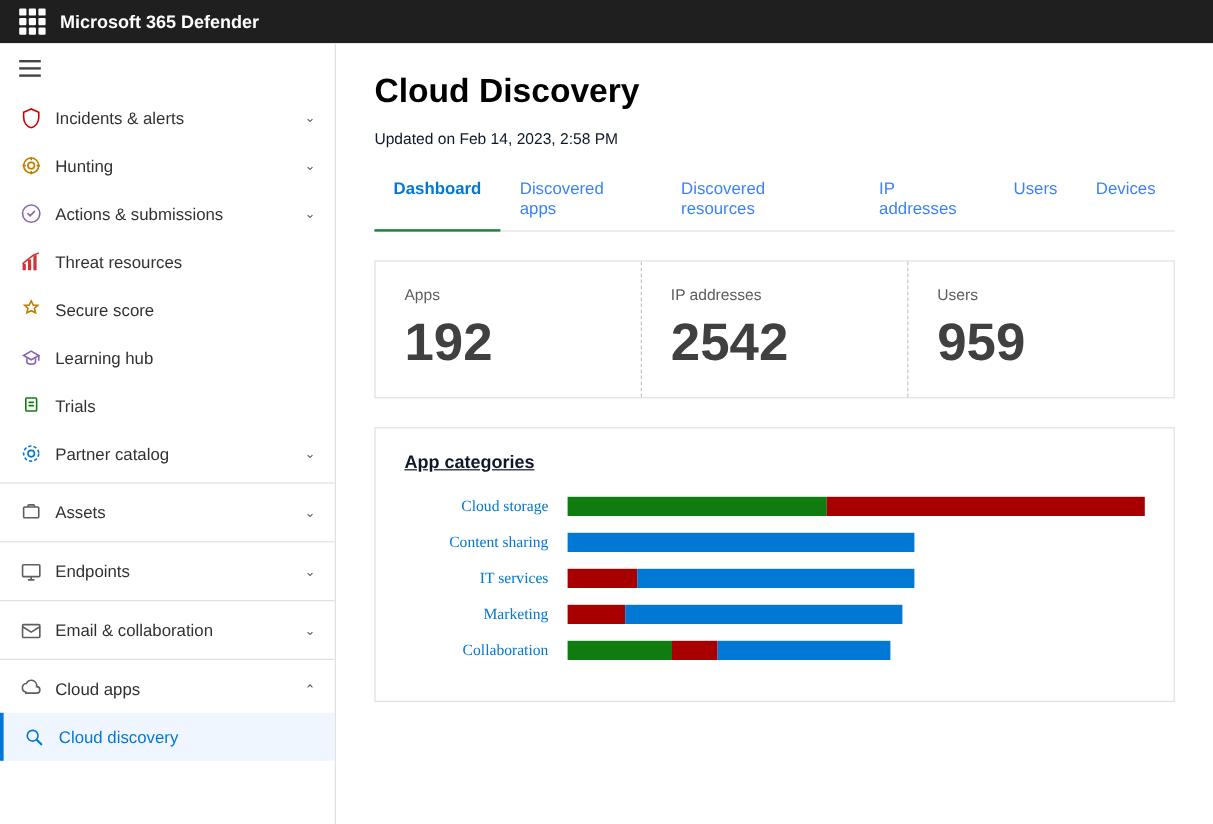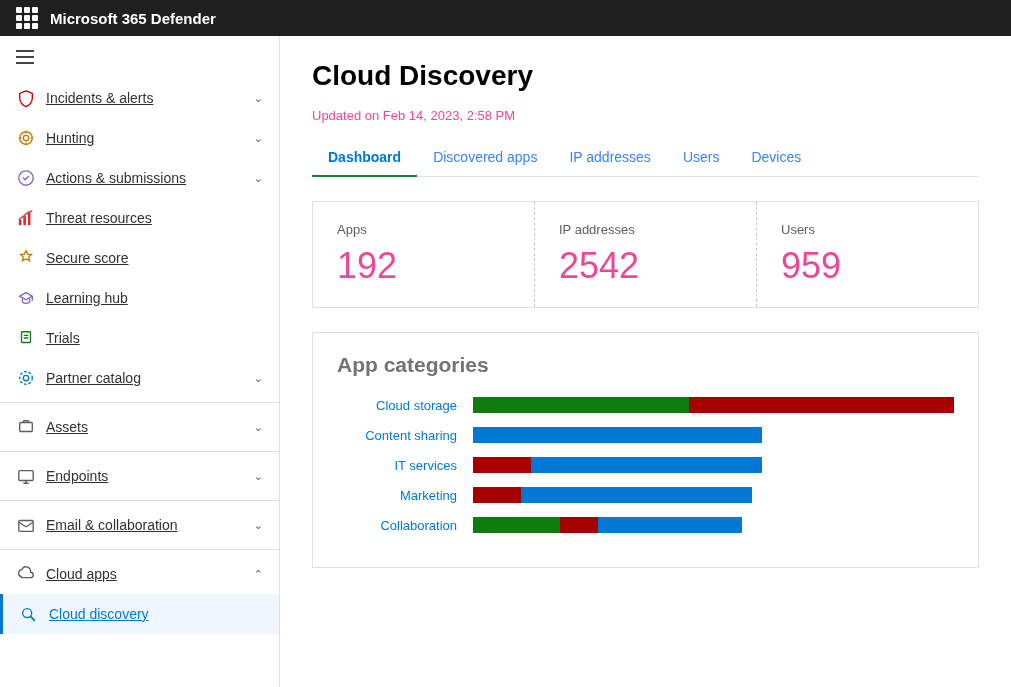--- a/index.html
+++ b/index.html
@@ -70,21 +70,21 @@
       gap: 10px;
       position: relative;
     }
     .sidebar-item.active {
       border-left: 3px solid #0078d4;
       background: #f0f6ff;
       color: #0078d4;
     }
     .sidebar-item.active .item-label { color: #0078d4; }
     .sidebar-item .item-icon { width: 20px; height: 20px; display: flex; align-items: center; justify-content: center; flex-shrink: 0; }
-    .sidebar-item .item-label { flex: 1; text-decoration: underline; }
+    .sidebar-item .item-label { flex: 1; }
     .sidebar-item .chevron { font-size: 11px; color: #605e5c; }
     .sidebar-divider { border: none; border-top: 1px solid #e0e0e0; margin: 4px 0; }
 
     
     .icon-svg { width: 18px; height: 18px; }
 
     
     .main-content {
       flex: 1;
       background: #fff;
@@ -94,21 +94,21 @@
 
     .page-title {
       font-size: 28px;
       font-weight: 700;
       color: #000;
       margin-bottom: 16px;
     }
 
     .update-info {
       font-size: 13px;
-      color: #ec4899;
+      color: #0f172a;
       margin-bottom: 16px;
     }
 
     
     .tabs {
       display: flex;
       gap: 0;
       border-bottom: 1px solid #e0e0e0;
       margin-bottom: 24px;
     }
@@ -138,43 +138,45 @@
       padding: 20px 24px;
       border-right: 1px dashed #c8c6c4;
     }
     .stat-box:last-child { border-right: none; }
     .stat-label {
       font-size: 13px;
       color: #605e5c;
       margin-bottom: 8px;
     }
     .stat-value {
-      font-size: 36px;
-      font-weight: 400;
-      color: #ec4899;
+      font-size: 44px;
+      font-weight: 700;
+      color: #404040;
     }
 
     
     .app-categories-card {
       border: 1px solid #e0e0e0;
       padding: 20px 24px;
     }
     .card-title {
-      font-size: 21px;
+      font-size: 15px;
       font-weight: 600;
-      color: #737373;
+      color: #0f172a;
       margin-bottom: 20px;
+      text-decoration: underline;
     }
 
     
     .bar-row {
       display: flex;
       align-items: center;
       margin-bottom: 14px;
       gap: 16px;
+      font-family: Liberation Serif, serif;
     }
     .bar-label {
       width: 120px;
       font-size: 13px;
       color: #0078d4;
       cursor: pointer;
       flex-shrink: 0;
       text-align: right;
     }
     .bar-container {
@@ -371,20 +373,21 @@
 
   <main class="main-content">
 
     <h1 class="page-title">Cloud Discovery</h1>
 
     <p class="update-info">Updated on Feb 14, 2023, 2:58 PM</p>
 
     <div class="tabs">
       <div class="tab active">Dashboard</div>
       <div class="tab">Discovered apps</div>
+      <div class="tab">Discovered resources</div>
       <div class="tab">IP addresses</div>
       <div class="tab">Users</div>
       <div class="tab">Devices</div>
     </div>
 
     <div class="stats-row">
       <div class="stat-box">
         <div class="stat-label">Apps</div>
         <div class="stat-value">192</div>
       </div>

